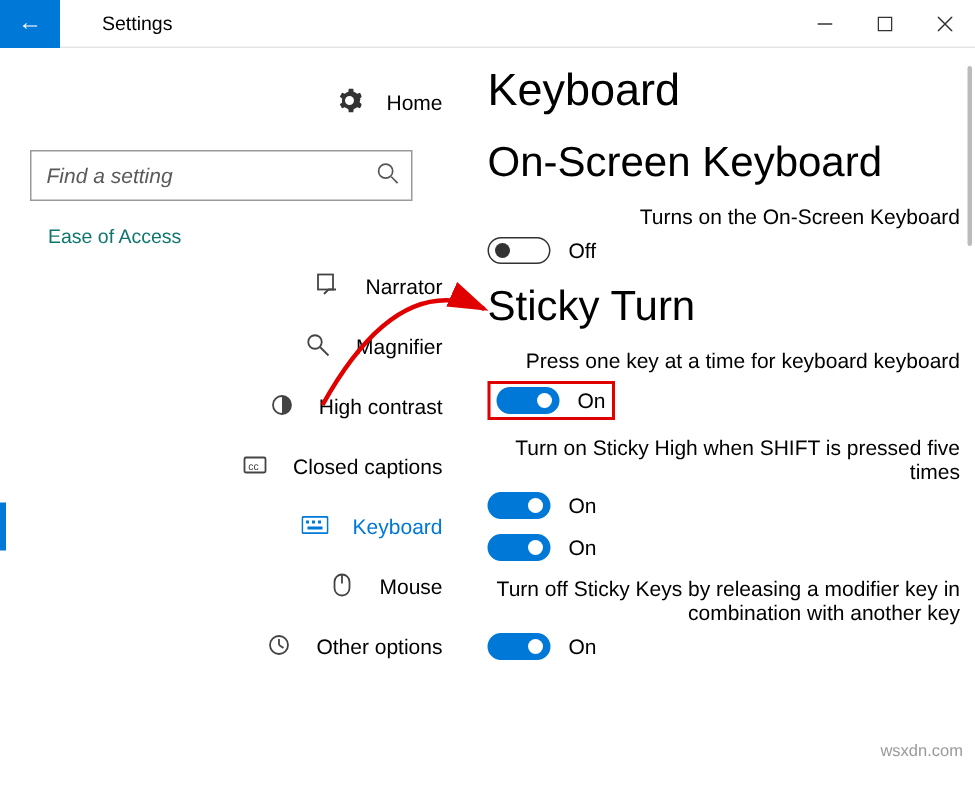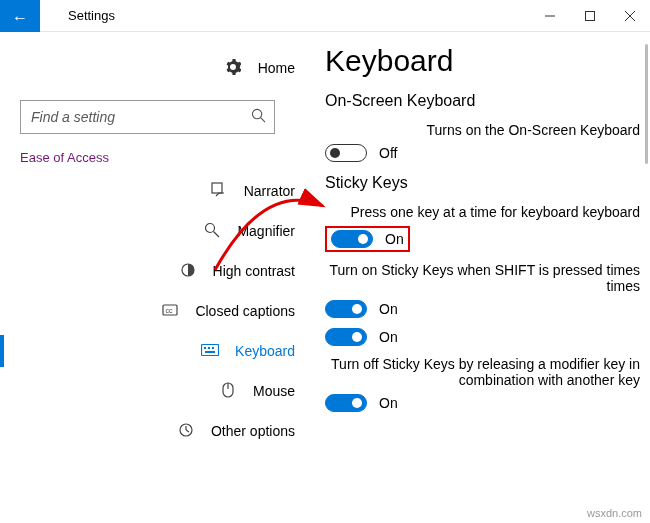--- a/index.html
+++ b/index.html
@@ -81,23 +81,23 @@
   .searchbox input {
     flex: 1;
     border: none;
     outline: none;
     font-size: 14px;
     font-family: inherit;
   }
   .searchbox input::placeholder { color: #5a5a5a; font-style: italic; }
   .searchbox .s-icon { color: #666; }
   .section-label {
-    padding-left: 20px;
+    padding-left: 32px;
     font-size: 13px;
-    color: #701a75;
+    color: #0f766e;
     margin-bottom: 6px;
   }
   .nav-row.active {
     color: #0078d7;
   }
   .nav-row.active .icon { color: #0078d7; }
   .nav-row.active::before {
     content: "";
     position: absolute;
     left: 0;
@@ -121,21 +121,21 @@
     background: #bbb;
     border-radius: 2px;
   }
   h1.page {
     font-weight: 300;
     font-size: 30px;
     margin: 0 0 14px 0;
   }
   h2.section {
     font-weight: 400;
-    font-size: 16px;
+    font-size: 28px;
     margin: 12px 0 12px 0;
   }
   .setting-label {
     font-size: 14px;
     margin: 8px 0 6px 0;
     color: #000;
     text-align: right;
   }
   .toggle-row {
     display: flex;
@@ -172,21 +172,21 @@
     font-size: 14px;
   }
   .highlight-box {
     border: 2px solid #e00000;
     padding: 2px 4px;
     display: inline-flex;
     align-items: center;
   }
   .watermark {
     position: absolute;
-    bottom: 4px;
+    bottom: 16px;
     right: 8px;
     font-size: 11px;
     color: #999;
   }
   
   .arrow-svg {
     position: absolute;
     left: 205px;
     top: 120px;
     pointer-events: none;
@@ -327,33 +327,33 @@
 
     <h2 class="section">On-Screen Keyboard</h2>
     <div class="setting-label">Turns on the On-Screen Keyboard</div>
     <div class="toggle-row">
       <div class="toggle">
           <div class="knob"></div>
         </div>
       <span class="toggle-text">Off</span>
     </div>
 
-    <h2 class="section">Sticky Keys</h2>
+    <h2 class="section">Sticky Turn</h2>
 
     <div class="setting-label">Press one key at a time for keyboard keyboard</div>
     <div class="toggle-row">
       <span class="highlight-box">
         <span class="toggle on">
             <span class="knob"></span>
           </span>
         <span class="toggle-text">On</span>
       </span>
     </div>
 
-    <div class="setting-label">Turn on Sticky Keys when SHIFT is pressed times times</div>
+    <div class="setting-label">Turn on Sticky High when SHIFT is pressed five times</div>
     <div class="toggle-row">
       <div class="toggle on">
           <div class="knob"></div>
         </div>
       <span class="toggle-text">On</span>
     </div>
 
     <div class="toggle-row">
       <div class="toggle on">
           <div class="knob"></div>

